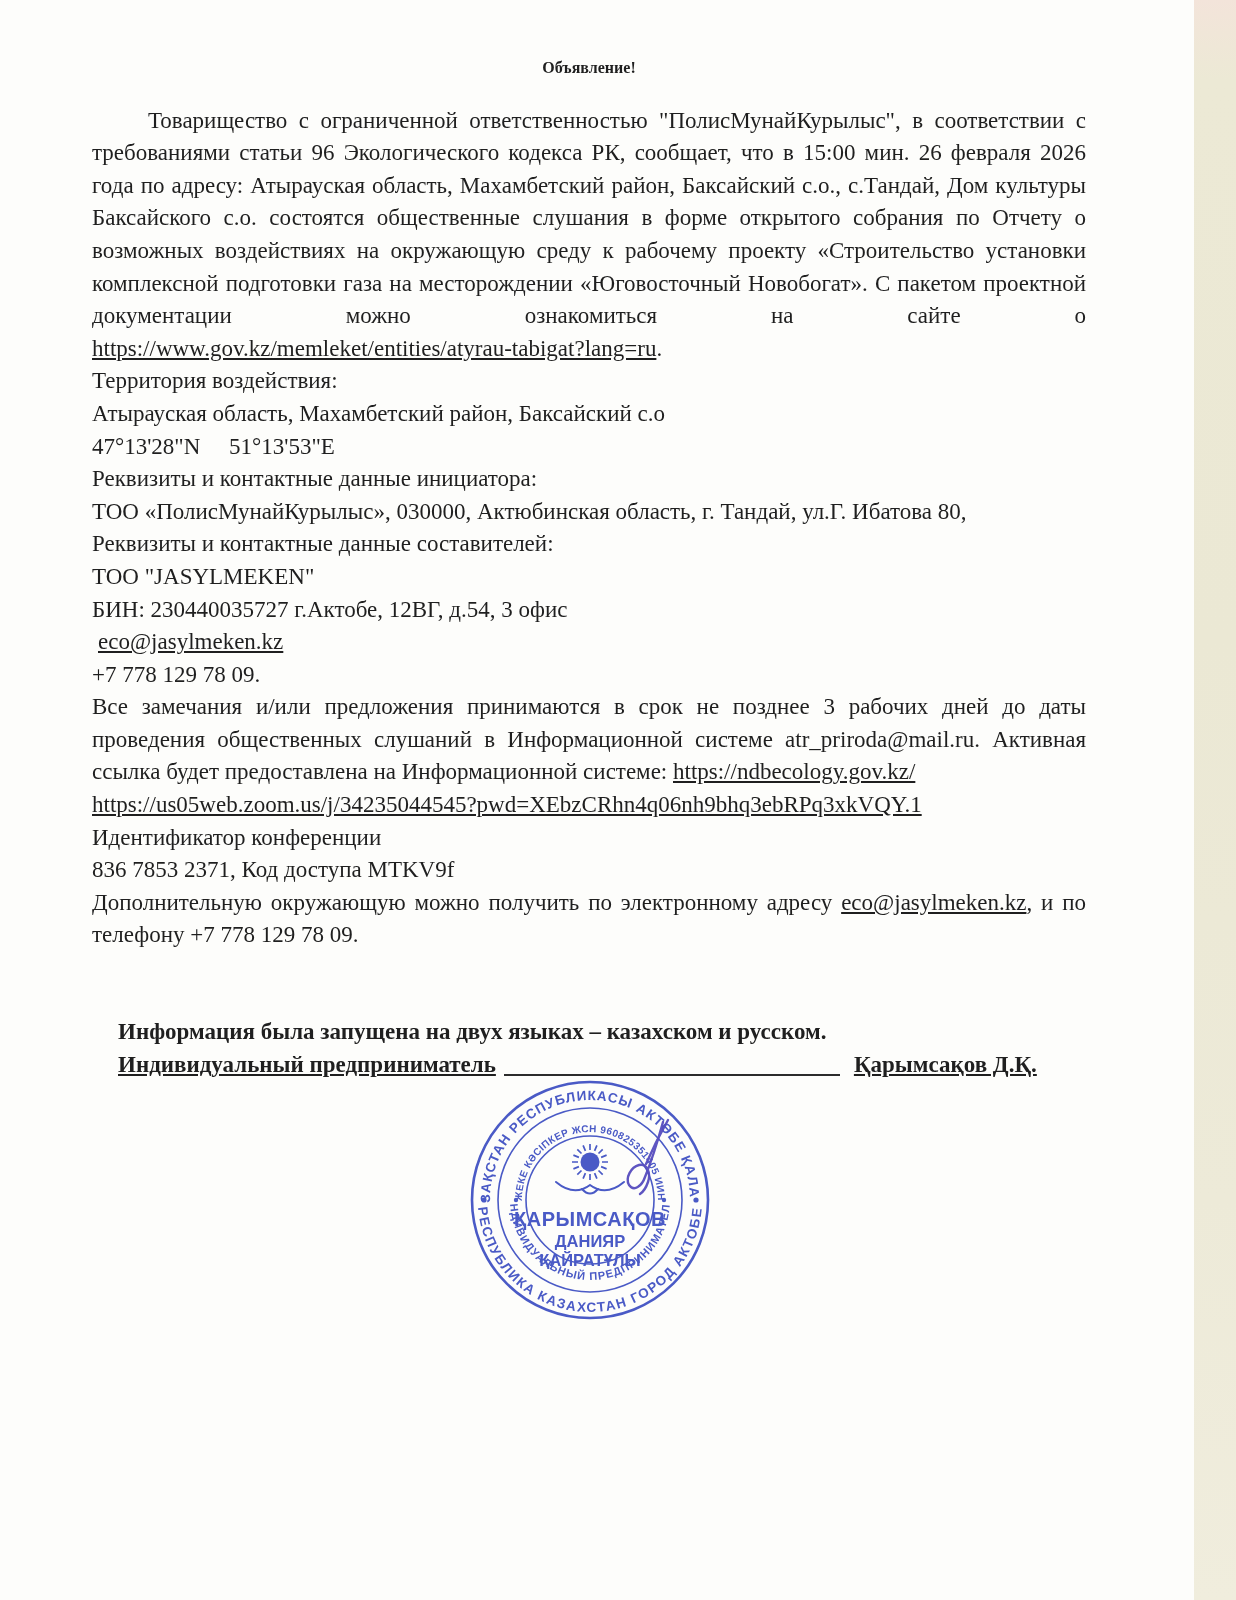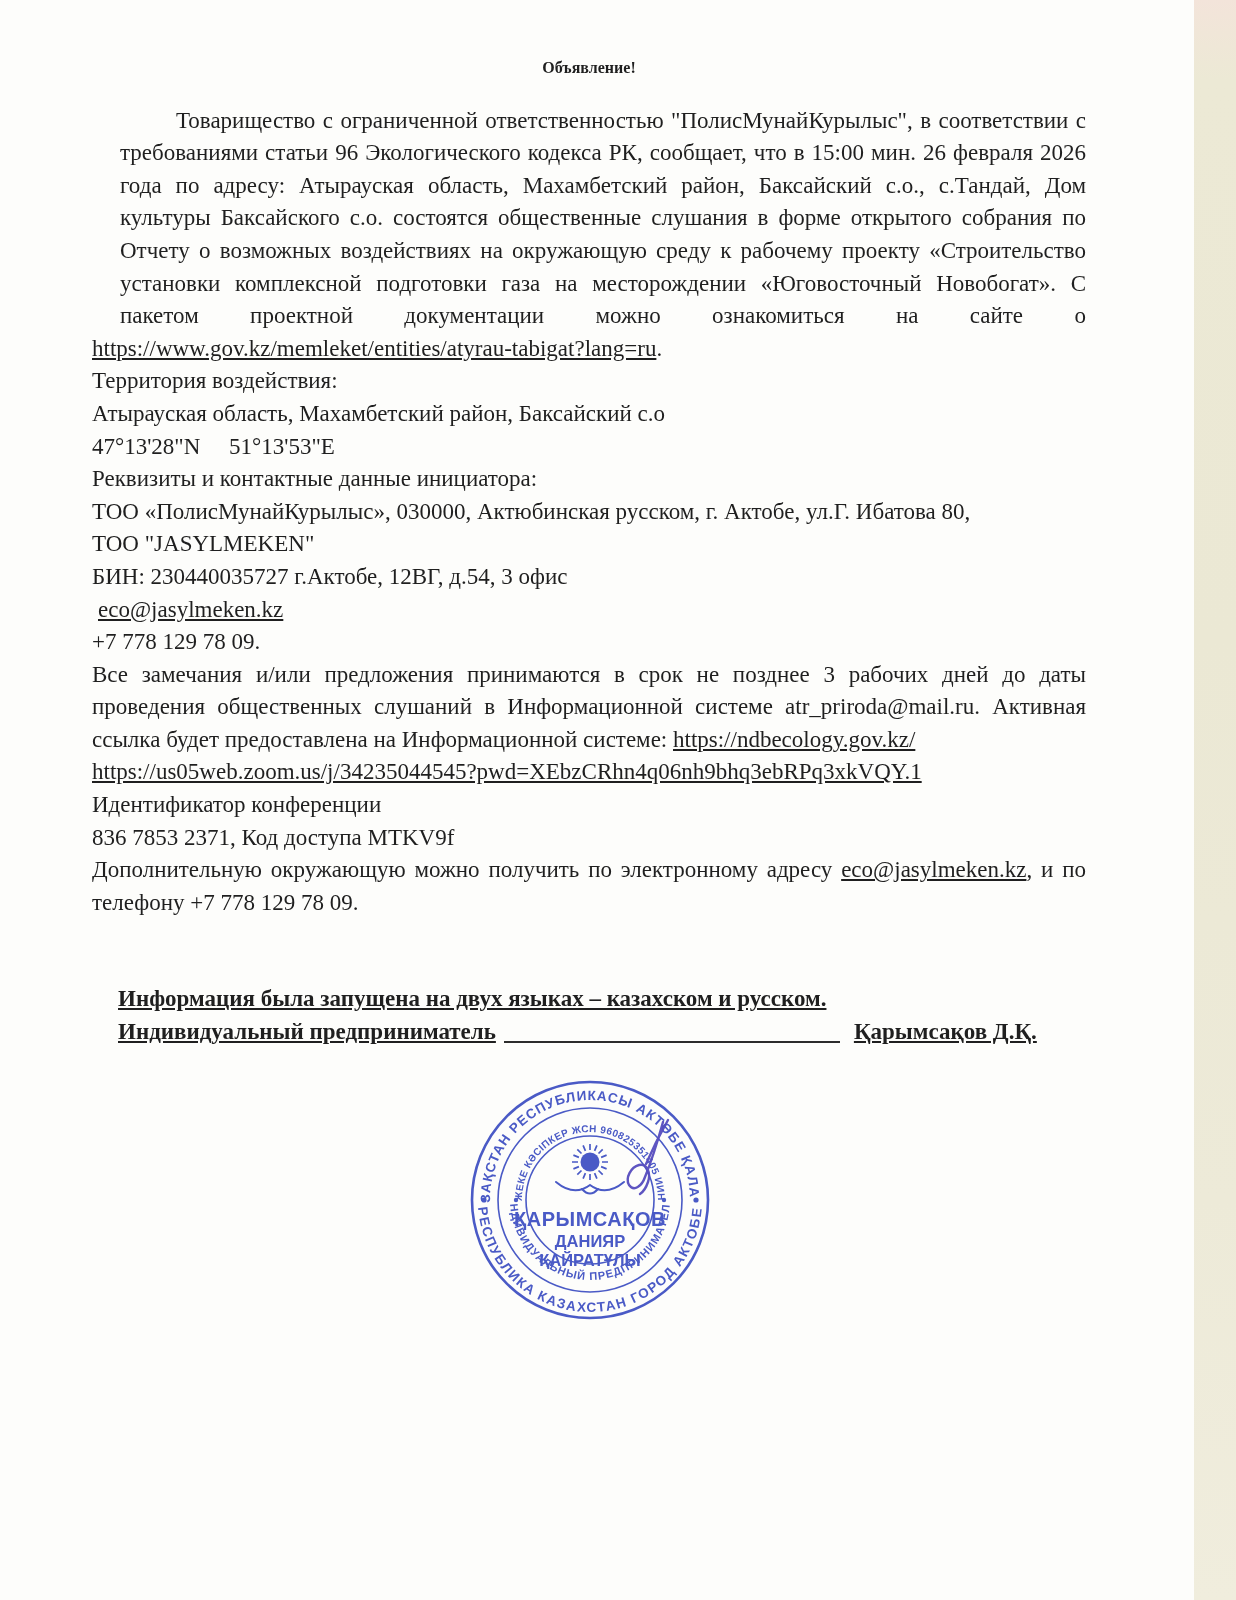--- a/index.html
+++ b/index.html
@@ -17,27 +17,27 @@
   }
   .content {
     position:absolute; left:92px; top:46px; width:994px;
     font-size:23px; line-height:32.6px;
   }
   .doc-title {
     text-align:center; font-weight:bold; font-size:16px;
     margin:6px 0 20px 0;
   }
   p.para { margin:0; text-align:justify; }
-  p.para.first-indent { text-indent:56px; text-align-last:justify;margin-left:28px; }
+  p.para.first-indent { text-indent:56px; text-align-last:justify; }
   .line { margin:0;font-family:Liberation Serif, serif; }
   .coords { white-space:pre; }
   .link { text-decoration:underline; color:inherit; }
   .email-line { padding-left:6px; }
   .languages-note {
-    font-weight:bold; text-decoration:underline;
+    font-weight:bold; 
     margin-top:64px; padding-left:26px;
   }
   .sig-row {
     padding-left:26px;
     font-weight:bold; white-space:nowrap;text-decoration:underline;
   }
   .sig-line {
     display:inline-block; width:336px; height:2px;
     border-bottom:2px solid #2c2c2c;
     margin:0 14px 0 8px;
@@ -63,22 +63,23 @@
   </p>
   <div class="line">
     <span class="link">https://www.gov.kz/memleket/entities/atyrau-tabigat?lang=ru</span><span>.</span>
   </div>
 
   <div class="line">Территория воздействия:</div>
   <div class="line">Атырауская область, Махамбетский район, Баксайский с.о</div>
   <div class="line coords">47°13'28"N     51°13'53"E</div>
 
   <div class="line">Реквизиты и контактные данные инициатора:</div>
-  <div class="line">ТОО «ПолисМунайКурылыс», 030000, Актюбинская русском, г. Актобе, ул.Г. Ибатова 80,</div>
+  <div class="line">ТОО «ПолисМунайКурылыс», 030000, Актюбинская область, г. Тандай, ул.Г. Ибатова 80,</div>
 
+  <div class="line">Реквизиты и контактные данные составителей:</div>
   <div class="line">ТОО "JASYLMEKEN"</div>
   <div class="line">БИН: 230440035727 г.Актобе, 12ВГ, д.54, 3 офис</div>
   <div class="line email-line">
     <span class="link">eco@jasylmeken.kz</span>
   </div>
   <div class="line">+7 778 129 78 09.</div>
 
   <p class="para">
     <span>Все замечания и/или предложения принимаются в срок не позднее 3 рабочих дней до даты проведения общественных слушаний в Информационной системе atr_priroda@mail.ru. Активная ссылка будет предоставлена на Информационной системе: </span><span class="link">https://ndbecology.gov.kz/</span>
   </p>

